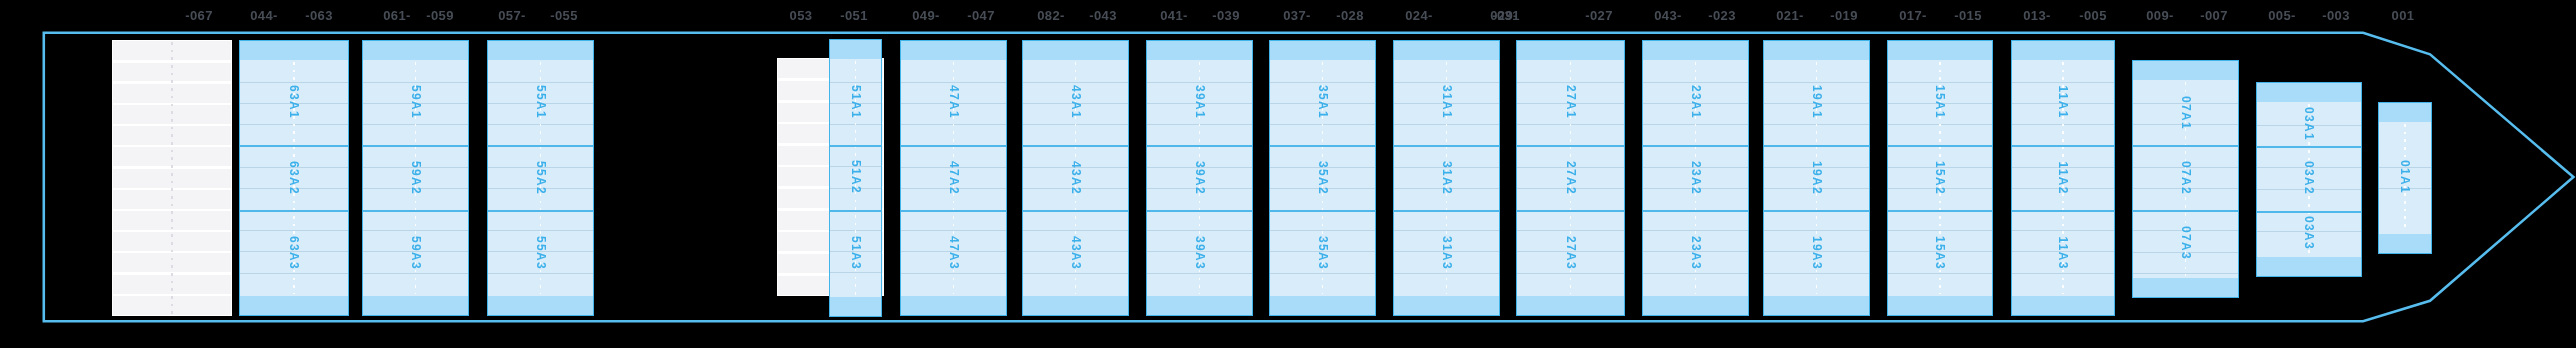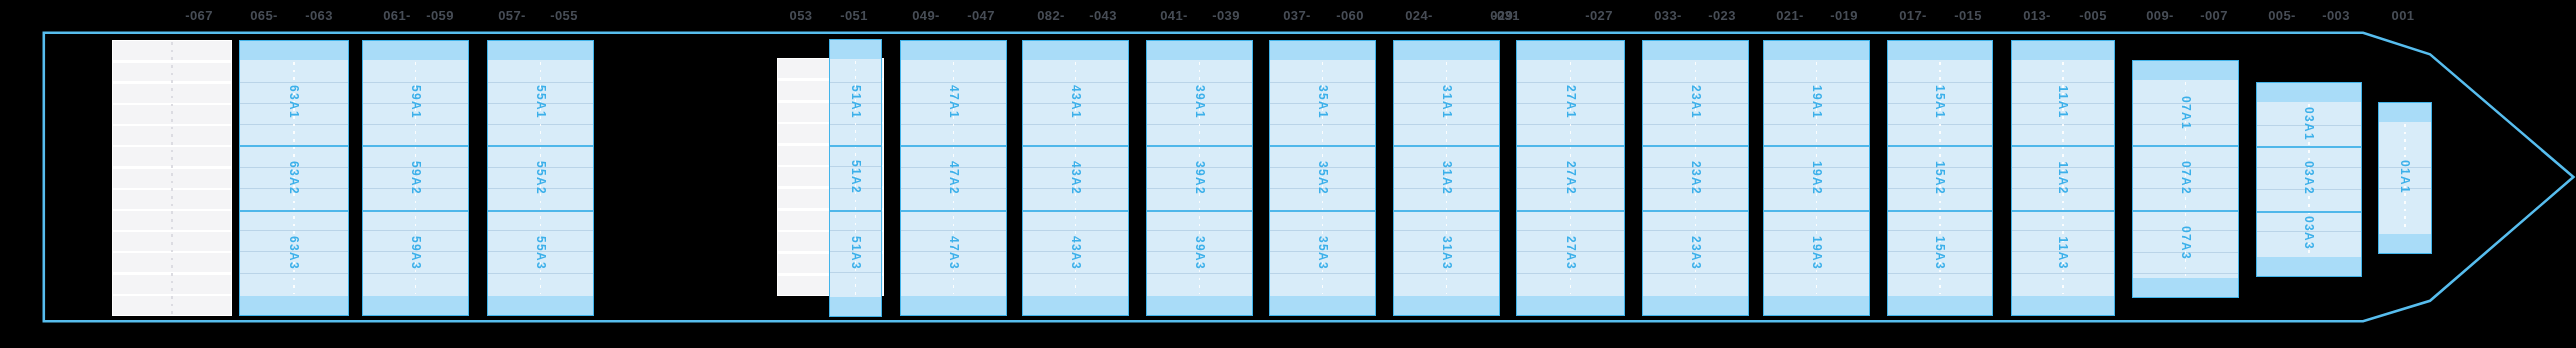--- a/index.html
+++ b/index.html
@@ -27,41 +27,41 @@
 </style>
 </head>
 <body style="background: rgb(0, 0, 0);">
 
 <div class="plan">
   <svg class="hull" width="2576" height="349" viewBox="0 0 3000 406">
     <polygon id="hullPoly" points="51,38 2752,38 2830,63 2997,206 2830,350 2752,374 51,374" fill="none" stroke="#57bdee" stroke-width="3"></polygon>
   </svg>
   <div id="bayLabels">
       <div class="bay-label" style="left: 199px;">-067</div>
-      <div class="bay-label" style="left: 264px;">065-</div>
+      <div class="bay-label" style="left: 264px;">044-</div>
       <div class="bay-label" style="left: 319px;">-063</div>
       <div class="bay-label" style="left: 389px; margin-left: 8px;">061-</div>
       <div class="bay-label" style="left: 440px;">-059</div>
       <div class="bay-label" style="left: 512px;">057-</div>
       <div class="bay-label" style="left: 564px;">-055</div>
       <div class="bay-label" style="left: 801px;">053</div>
       <div class="bay-label" style="left: 854px;">-051</div>
       <div class="bay-label" style="left: 926px;">049-</div>
       <div class="bay-label" style="left: 981px;">-047</div>
       <div class="bay-label" style="left: 1051px;">082-</div>
       <div class="bay-label" style="left: 1103px;">-043</div>
       <div class="bay-label" style="left: 1174px;">041-</div>
       <div class="bay-label" style="left: 1226px;">-039</div>
       <div class="bay-label" style="left: 1297px;">037-</div>
-      <div class="bay-label" style="left: 1350px;">-060</div>
+      <div class="bay-label" style="left: 1350px;">-028</div>
       <div class="bay-label" style="left: 1419px;">024-</div>
       <div class="bay-label" style="left: 1474px; margin-left: 32px;">-031</div>
       <div class="bay-label" style="left: 1504px;">029-</div>
       <div class="bay-label" style="left: 1599px;">-027</div>
-      <div class="bay-label" style="left: 1668px;">033-</div>
+      <div class="bay-label" style="left: 1668px;">043-</div>
       <div class="bay-label" style="left: 1722px;">-023</div>
       <div class="bay-label" style="left: 1790px;">021-</div>
       <div class="bay-label" style="left: 1844px;">-019</div>
       <div class="bay-label" style="left: 1913px;">017-</div>
       <div class="bay-label" style="left: 1968px;">-015</div>
       <div class="bay-label" style="left: 2037px;">013-</div>
       <div class="bay-label" style="left: 2093px;">-005</div>
       <div class="bay-label" style="left: 2160px;">009-</div>
       <div class="bay-label" style="left: 2214px;">-007</div>
       <div class="bay-label" style="left: 2282px;">005-</div>

